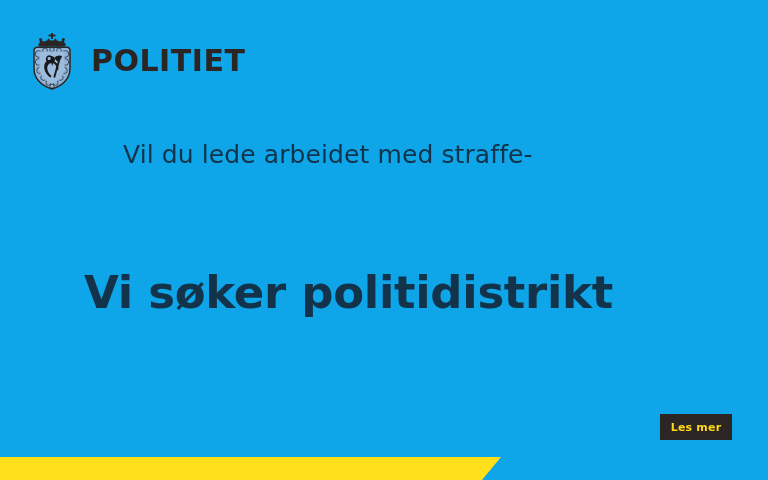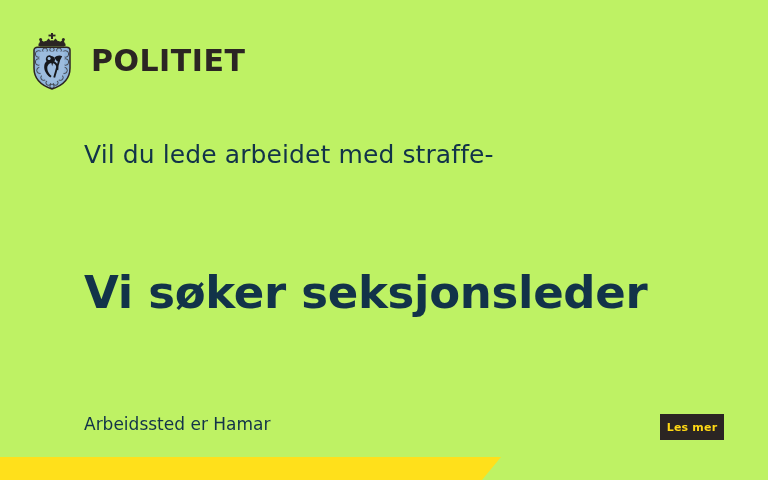--- a/index.html
+++ b/index.html
@@ -12,21 +12,21 @@
     height: 480px;
     overflow: hidden;
     font-family: "DejaVu Sans", "Liberation Sans", sans-serif;
     background: #ffffff;
   }
 
   .banner {
     position: relative;
     width: 768px;
     height: 480px;
-    background: #bef264;
+    background: #0ea5e9;
     overflow: hidden;
   }
 
   
   .logo-lockup {
     position: absolute;
     left: 26px;
     top: 32px;
     display: flex;
     align-items: center;
@@ -52,21 +52,21 @@
     position: absolute;
     left: 84px;
     top: 139px;
     width: 470px;
     font-size: 25px;
     font-weight: normal;
     line-height: 31px;
     color: #123349;
     letter-spacing: 0.1px;
   }
-  .kicker span { display: block; white-space: nowrap; }
+  .kicker span { display: block; white-space: nowrap; margin-left: 39px; }
 
   .headline {
     position: absolute;
     left: 84px;
     top: 268px;
     font-size: 45px;
     line-height: 50px;
     color: #123349;
     white-space: nowrap;
     letter-spacing: -0.3px;
@@ -82,21 +82,21 @@
     line-height: 22px;
     color: #123349;
     white-space: nowrap;
   }
 
   
   .cta {
     position: absolute;
     left: 660px;
     top: 414px;
-    width: 64px;
+    width: 72px;
     height: 26px;
     background: #2b2523;
     border: 0;
     padding: 0;
     display: flex;
     align-items: center;
     justify-content: center;
     cursor: pointer;
     border-radius: 0;
   }
@@ -184,24 +184,23 @@
       </svg>
     </span>
     <span class="wordmark">POLITIET</span>
   </div>
 
   <div class="kicker">
     <span>Vil du lede arbeidet med straffe-</span>
   </div>
 
   <div class="headline">
-    <span class="light">Vi søker </span><span class="strong">seksjonsleder</span>
-  </div>
-
-  <div class="location">Arbeidssted er Hamar</div>
+    <span class="light">Vi søker </span><span class="strong">politidistrikt</span>
+  </div>
+
 
   <div class="cta">
     <span class="cta-label">Les mer</span>
   </div>
 
   <div class="stripe"></div>
 
 </div>
 
 </body></html>

